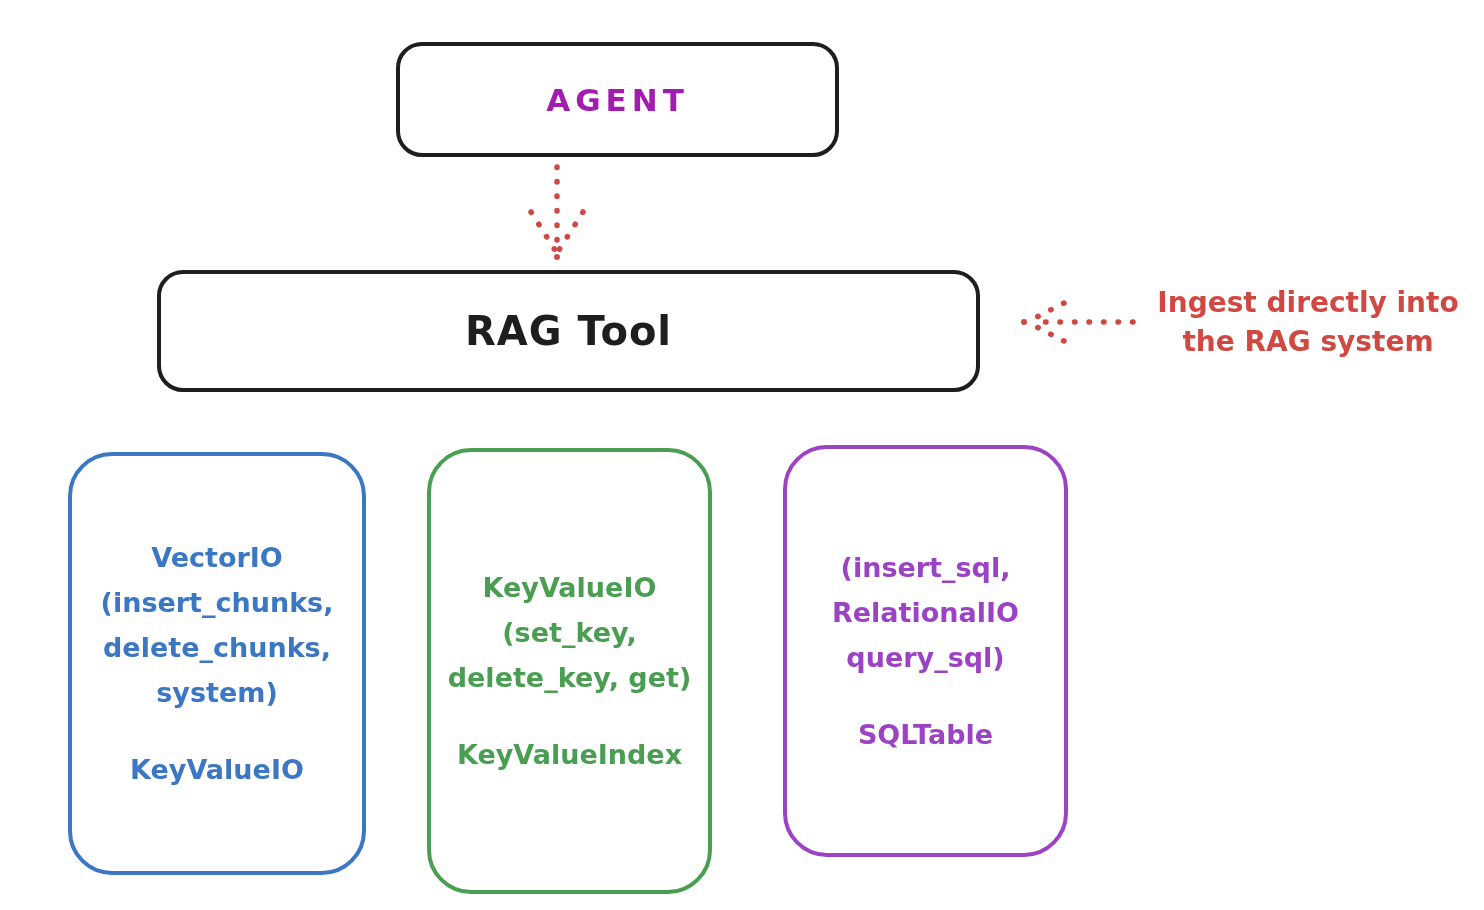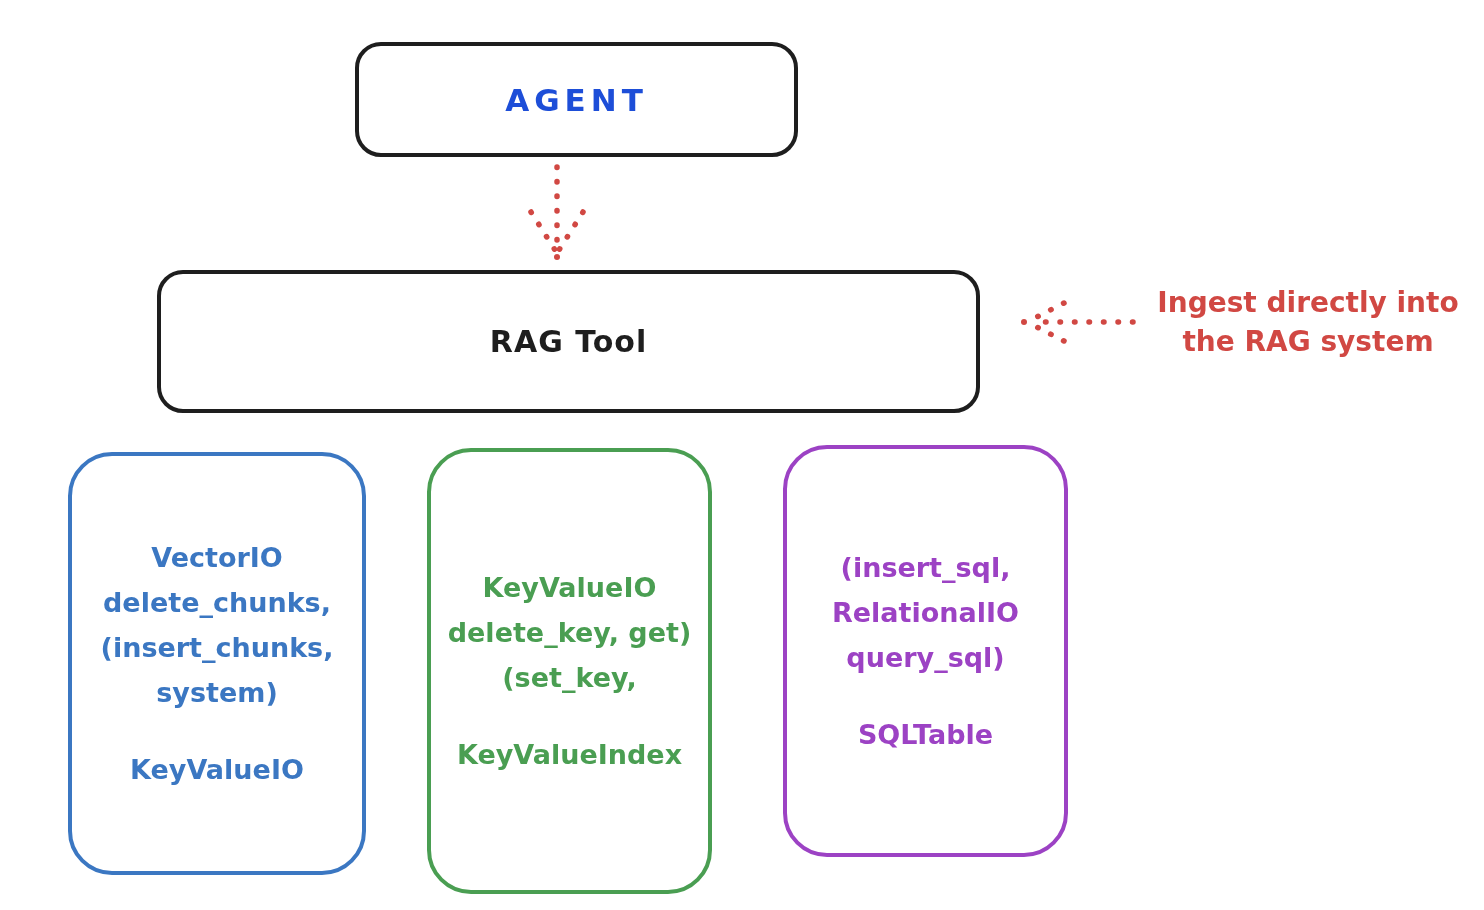--- a/index.html
+++ b/index.html
@@ -24,22 +24,22 @@
     background: #ffffff;
   }
   .agent-box {
     left: 355px; top: 42px;
     width: 443px; height: 115px;
     font-size: 31px;
     letter-spacing: 5px;
   }
   .rag-box {
     left: 157px; top: 270px;
-    width: 823px; height: 143px;
-    font-size: 30px;
+    width: 823px; height: 122px;
+    font-size: 40px;
     letter-spacing: 1px;
   }
   .backend-box {
     position: absolute;
     border: 4px solid;
     border-radius: 44px;
     background: #ffffff;
     display: flex;
     flex-direction: column;
     align-items: center;
@@ -73,21 +73,21 @@
     stroke-linecap: round;
     stroke-width: 5.5;
     stroke-dasharray: 0.5 14;
   }
 </style>
 </head>
 <body>
 
 <div class="canvas">
 
-  <div class="node agent-box" style="border-color: rgb(30, 30, 30); color: #1d4ed8;">
+  <div class="node agent-box" style="border-color: rgb(30, 30, 30); color: #a21caf; margin-left: 41px;">
     <span>AGENT</span>
   </div>
 
   <div class="node rag-box" style="border-color: rgb(30, 30, 30); color: rgb(30, 30, 30);">
     <span>RAG Tool</span>
   </div>
 
   <svg class="arrow-layer" viewBox="0 0 1484 910">
     <g>
       <line class="red-dotted arrow-stroke" x1="557" y1="167" x2="557" y2="248" stroke="#d14843"></line>
@@ -103,30 +103,30 @@
     </g>
   </svg>
 
   <div class="annotation" style="color: rgb(209, 72, 67);">
     <div>Ingest directly into</div>
     <div>the RAG system</div>
   </div>
 
   <div class="backend-box backend-vector" style="border-color: rgb(59, 119, 194); color: rgb(59, 119, 194);">
     <div>VectorIO</div>
+    <div>(insert_chunks,</div>
     <div>delete_chunks,</div>
-    <div>(insert_chunks,</div>
     <div>system)</div>
     <div class="index-label">KeyValueIO</div>
   </div>
 
   <div class="backend-box backend-keyvalue" style="border-color: rgb(74, 158, 82); color: rgb(74, 158, 82);">
     <div>KeyValueIO</div>
+    <div>(set_key,</div>
     <div>delete_key, get)</div>
-    <div>(set_key,</div>
     <div class="index-label">KeyValueIndex</div>
   </div>
 
   <div class="backend-box backend-relational" style="border-color: rgb(156, 66, 196); color: rgb(156, 66, 196);">
     <div>(insert_sql,</div>
     <div>RelationalIO</div>
     <div>query_sql)</div>
     <div class="index-label">SQLTable</div>
   </div>
 

